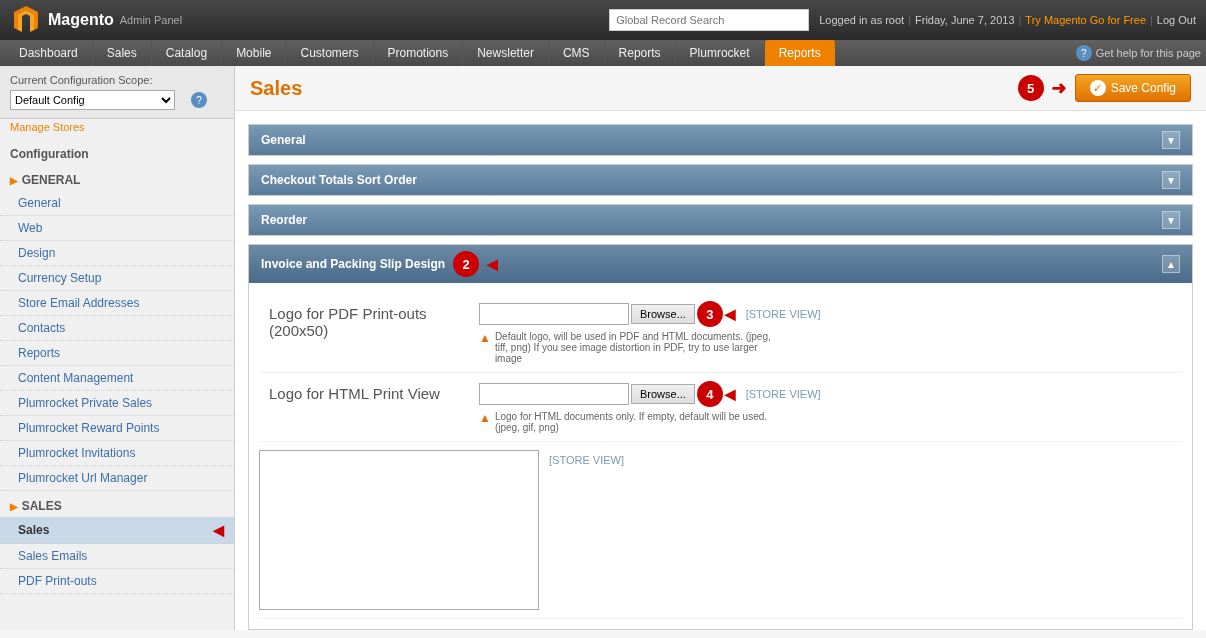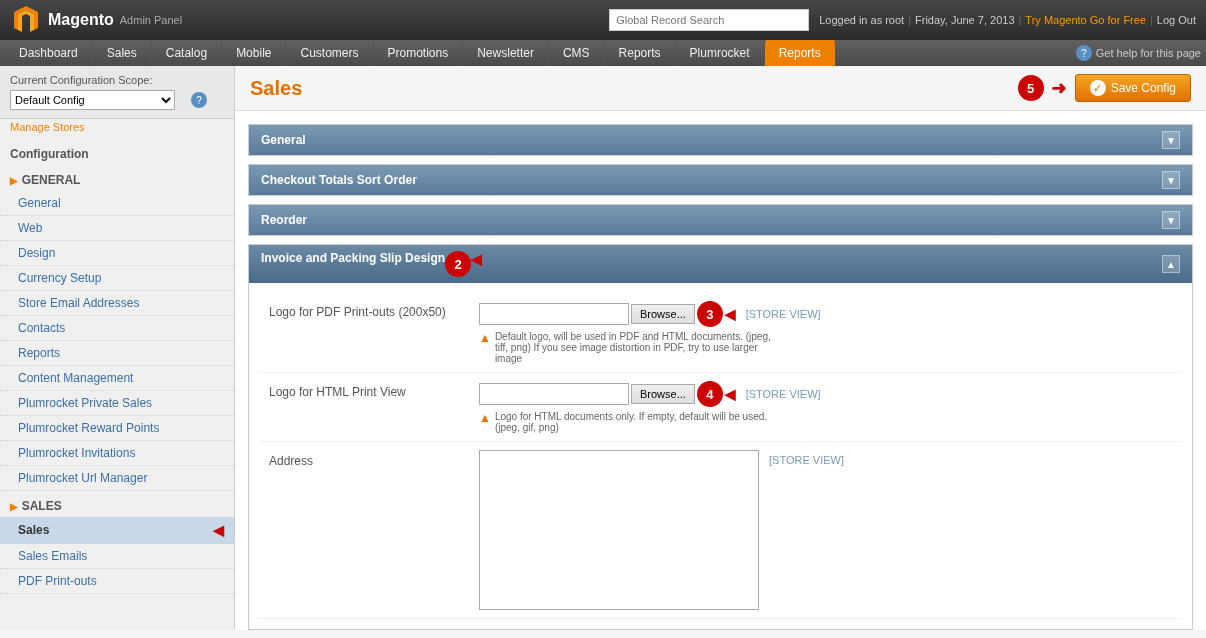--- a/index.html
+++ b/index.html
@@ -50,21 +50,21 @@
 
     
     .config-section { border: 1px solid #ccc; margin: 8px; }
     .section-header { background: linear-gradient(to bottom, #7a9bb5, #5a7a9a); color: #fff; padding: 6px 12px; font-size: 12px; font-weight: bold; display: flex; align-items: center; justify-content: space-between; cursor: pointer; }
     .section-header.active-section { background: linear-gradient(to bottom, #6a8aa5, #4a6a8a); }
     .section-toggle { width: 18px; height: 18px; background: rgba(255,255,255,0.2); border: 1px solid rgba(255,255,255,0.4); display: flex; align-items: center; justify-content: center; color: #fff; font-size: 10px; }
 
     
     .section-content { padding: 10px; background: #fff; }
     .form-row { display: flex; align-items: flex-start; padding: 8px 0; border-bottom: 1px solid #f0f0f0; }
-    .form-label { width: 220px; flex-shrink: 0; font-size: 12px; color: #555; padding-top: 4px; padding-left: 10px; }
+    .form-label { width: 220px; flex-shrink: 0; font-size: 15px; color: #555; padding-top: 4px; padding-left: 10px; }
     .form-field { flex: 1; display: flex; flex-direction: column; gap: 4px; }
     .form-field-row { display: flex; align-items: center; gap: 2px; }
     .form-input { width: 150px; height: 22px; border: 1px solid #aaa; font-size: 11px; padding: 0 4px; }
     .browse-btn { background: linear-gradient(to bottom, #f0f0f0, #ddd); border: 1px solid #aaa; padding: 3px 8px; font-size: 11px; cursor: pointer; }
     .field-hint { font-size: 10px; color: #666; display: flex; align-items: flex-start; gap: 4px; max-width: 300px; }
     .hint-icon { color: #e07000; font-size: 12px; flex-shrink: 0; }
     .store-view-badge { color: #7a9bb5; font-size: 11px; margin-left: 8px; }
 
     
     .address-textarea { width: 280px; height: 160px; border: 1px solid #aaa; font-size: 11px; padding: 4px; resize: none; }
@@ -195,21 +195,21 @@
 
       <div class="config-section">
         <div class="section-header">
           <span>Reorder</span>
           <div class="section-toggle">▼</div>
         </div>
       </div>
 
       <div class="config-section">
         <div class="section-header active-section" style="display:flex;align-items:center;justify-content:space-between;">
-          <div style="display:flex;align-items:flex-start;">
+          <div style="display:flex;align-items:center;gap:8px;">
             <span>Invoice and Packing Slip Design</span>
             <span class="step-badge">2</span>
             <span class="arrow-red" style="font-size:14px;">◀</span>
           </div>
           <div class="section-toggle">▲</div>
         </div>
         <div class="section-content">
 
           <div class="form-row">
             <div class="form-label">Logo for PDF Print-outs (200x50)</div>
@@ -239,21 +239,20 @@
                 <span class="store-view-badge">[STORE VIEW]</span>
               </div>
               <div class="field-hint">
                 <span class="hint-icon">▲</span>
                 <span>Logo for HTML documents only. If empty, default will be used. (jpeg, gif, png)</span>
               </div>
             </div>
           </div>
 
           <div class="form-row">
-            <div class="form-label">Address</div>
             <div class="form-field">
               <div class="form-field-row">
                 <textarea class="address-textarea" style=""></textarea>
                 <span class="store-view-badge" style="align-self:flex-start;margin-top:4px;">[STORE VIEW]</span>
               </div>
             </div>
           </div>
 
         </div>
       </div>

